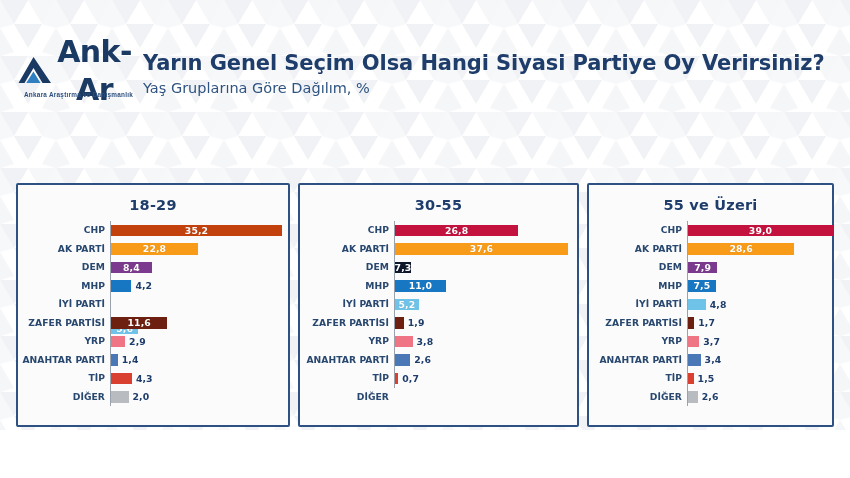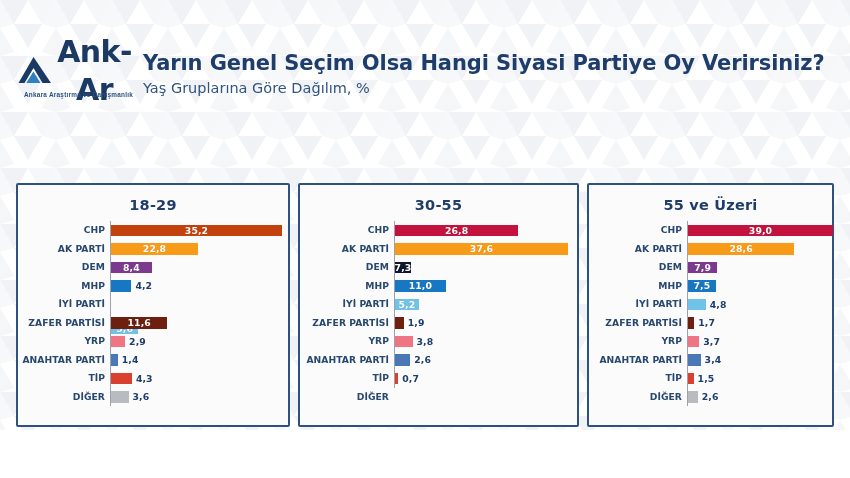--- a/index.html
+++ b/index.html
@@ -309,21 +309,21 @@
             <div class="row-label">TİP</div>
             <div class="row-track">
               <div class="bar" style="width: 20.9px; background: rgb(217, 64, 47);"></div>
               <span class="bar-val-out">4,3</span>
             </div>
           </div>
           <div class="row">
             <div class="row-label">DİĞER</div>
             <div class="row-track">
               <div class="bar" style="width: 17.5px; background: rgb(184, 188, 192);"></div>
-              <span class="bar-val-out">3,6</span>
+              <span class="bar-val-out">2,0</span>
             </div>
           </div>
         </div>
       </div>
       <div class="panel p1">
         <div class="panel-title">30-55</div>
         <div class="rows">
           <div class="row">
             <div class="row-label">CHP</div>
             <div class="row-track">

